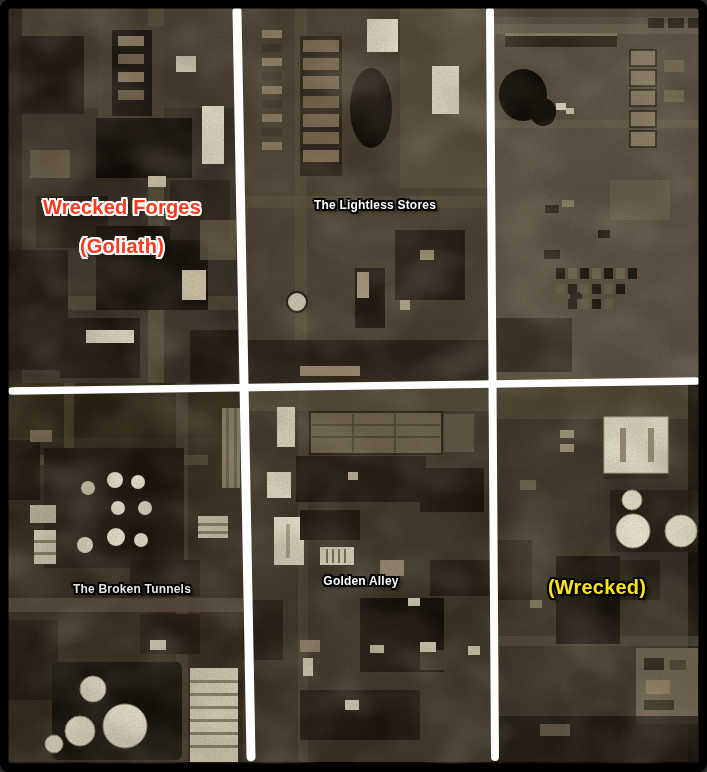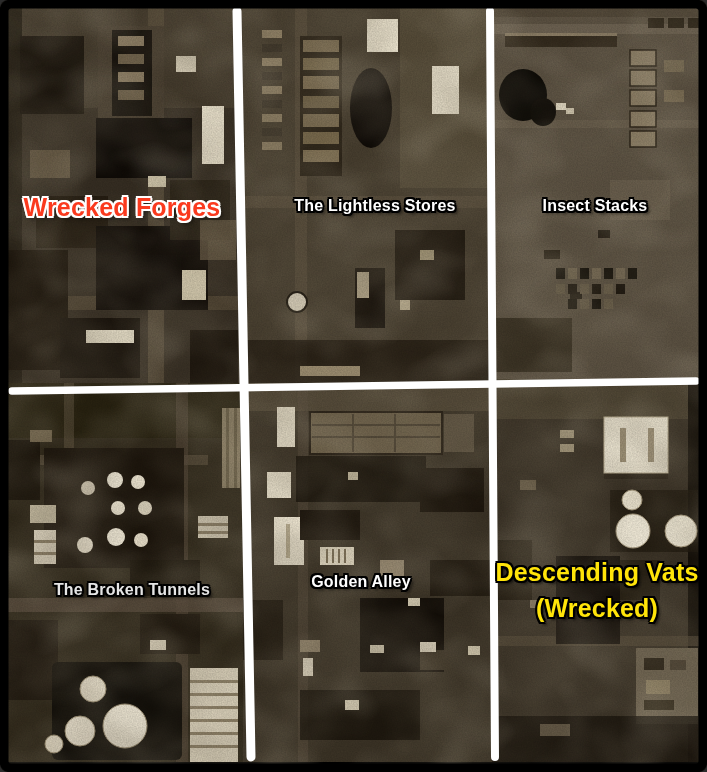--- a/index.html
+++ b/index.html
@@ -15,22 +15,22 @@
   .sector-label {
     position:absolute;
     transform:translateX(-50%);
     text-align:center;
     white-space:nowrap;
     font-weight:700;
     line-height:21px;
     letter-spacing:0.2px;
     pointer-events:none;
   }
-  .fs20 { font-size:16px; }
-  .fs21 { font-size:25px; }
+  .fs20 { font-size:12px; }
+  .fs21 { font-size:20px; }
   .outline-black {
     text-shadow:
       2px 0 0 #000, -2px 0 0 #000, 0 2px 0 #000, 0 -2px 0 #000,
       1.6px 1.6px 0 #000, -1.6px 1.6px 0 #000, 1.6px -1.6px 0 #000, -1.6px -1.6px 0 #000,
       3px 3px 3px rgba(0,0,0,0.65);
   }
   .outline-white {
     text-shadow:
       2px 0 0 #fff, -2px 0 0 #fff, 0 2px 0 #fff, 0 -2px 0 #fff,
       1.6px 1.6px 0 #fff, -1.6px 1.6px 0 #fff, 1.6px -1.6px 0 #fff, -1.6px -1.6px 0 #fff,
@@ -310,36 +310,33 @@
 
     <line x1="237" y1="11" x2="251" y2="757" stroke="#ffffff" stroke-width="9" stroke-linecap="round"></line>
     <line x1="490" y1="11" x2="495" y2="757" stroke="#ffffff" stroke-width="8" stroke-linecap="round"></line>
     <line x1="12" y1="391" x2="696" y2="381" stroke="#ffffff" stroke-width="7.5" stroke-linecap="round"></line>
 
     <rect x="4" y="4" width="699" height="764" rx="7" fill="none" stroke="#000000" stroke-width="9"></rect>
   </svg>
 
   <div class="sector-label fs21 outline-white" style="left:122px; top:197px;">
     <div style="color: rgb(250, 58, 30);">Wrecked Forges</div>
+    <div class="label-line2" style="color: rgb(250, 58, 30);">(Goliath)</div>
   </div>
 
   <div class="sector-label fs20 outline-black" style="left:375px; top:195px;">
     <div style="color: rgb(255, 255, 255);">The Lightless Stores</div>
   </div>
 
-  <div class="sector-label fs20 outline-black" style="left:595px; top:195px;">
-    <div style="color: rgb(255, 255, 255);">Insect Stacks</div>
-  </div>
 
   <div class="sector-label fs20 outline-black" style="left:132px; top:579px;">
     <div style="color: #e5e5e5;">The Broken Tunnels</div>
   </div>
 
   <div class="sector-label fs20 outline-black" style="left:361px; top:571px;">
     <div style="color: rgb(255, 255, 255);">Golden Alley</div>
   </div>
 
   <div class="sector-label fs21 outline-black" style="left:597px; top:562px;">
-    <div style="color: rgb(255, 228, 9);">Descending Vats</div>
     <div class="label-line2-tight" style="color: rgb(255, 228, 9);">(Wrecked)</div>
   </div>
 
 </div>
 
 </body></html>

